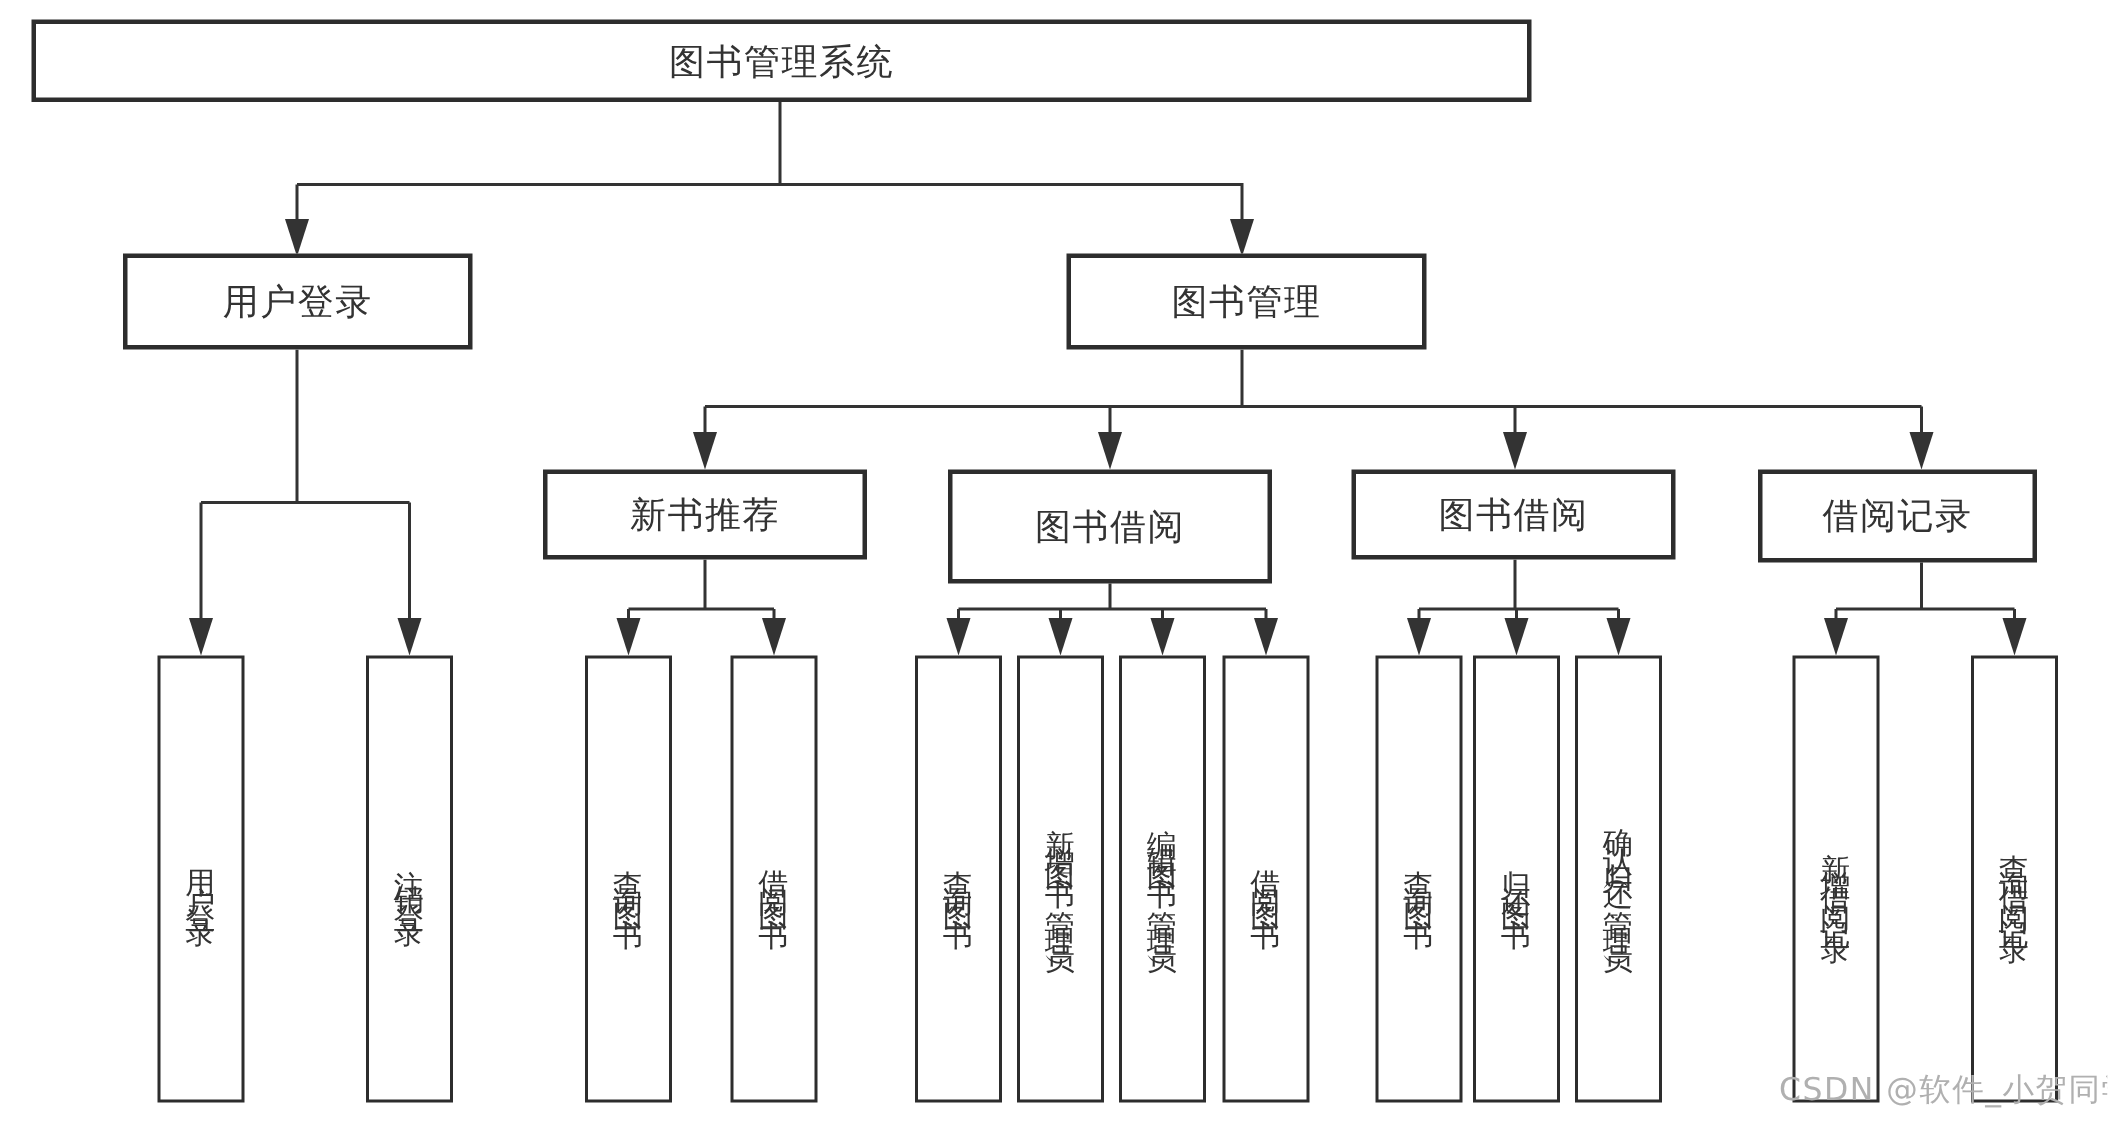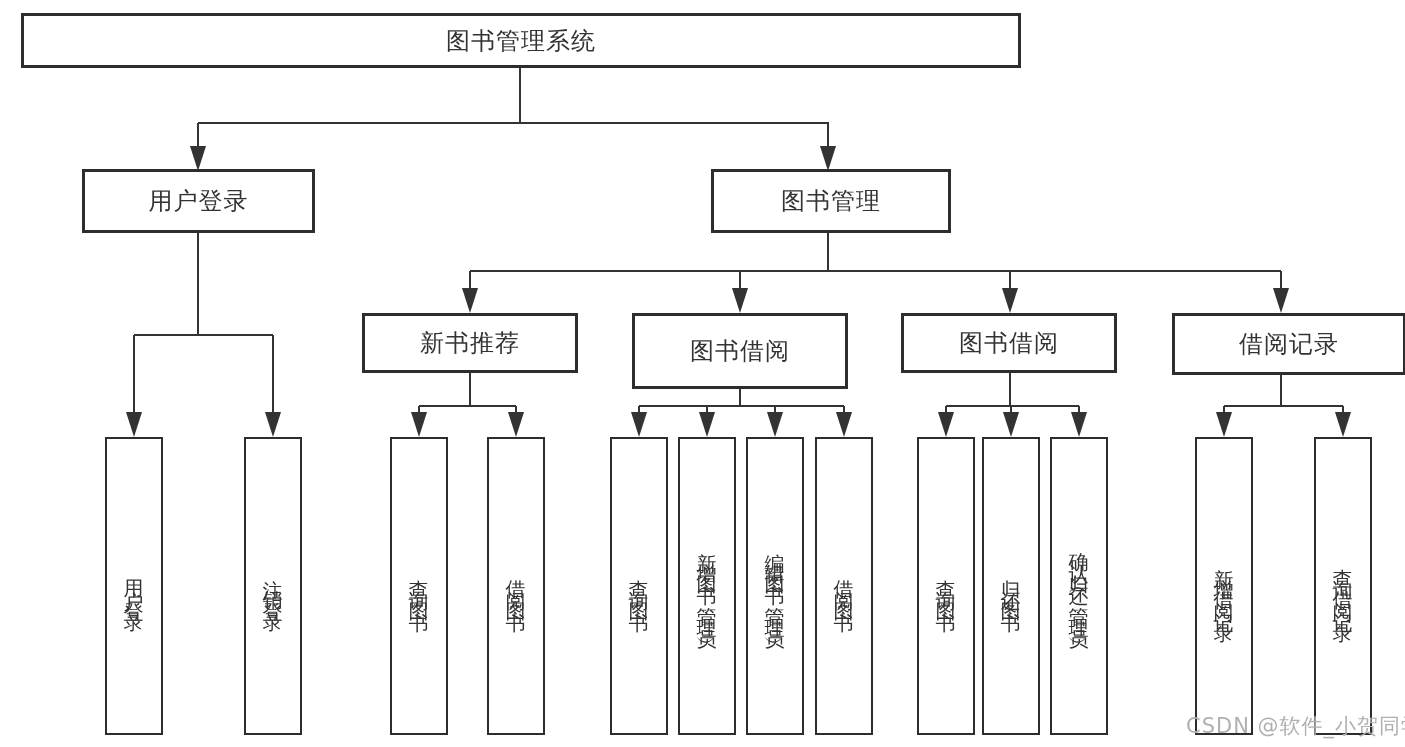--- a/index.html
+++ b/index.html
@@ -117,21 +117,21 @@
 
   <div class="box" style="left:362px; top:313px; width:216px; height:60px;">
     <span>新书推荐</span>
   </div>
   <div class="box" style="left:632px; top:313px; width:216px; height:76px;">
     <span>图书借阅</span>
   </div>
   <div class="box" style="left:901px; top:313px; width:216px; height:60px;">
     <span>图书借阅</span>
   </div>
-  <div class="box" style="left:1172px; top:313px; width:234px; height:62px;">
+  <div class="box" style="left:1172px; top:313px; width:186px; height:62px;">
     <span>借阅记录</span>
   </div>
 
   <div class="box leaf" style="left:105px; top:437px; width:58px; height:298px;">
     <span class="vtext">用户登录</span>
   </div>
   <div class="box leaf" style="left:244px; top:437px; width:58px; height:298px;">
     <span class="vtext">注销登录</span>
   </div>
 

